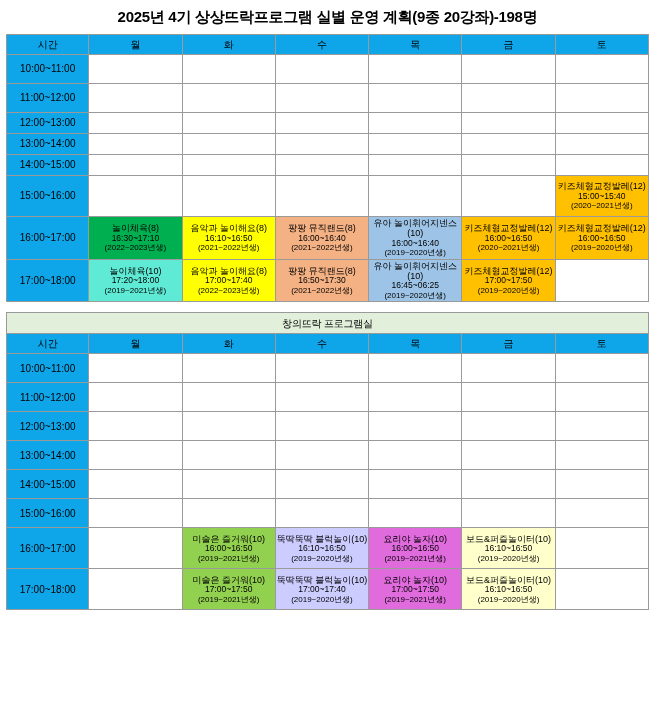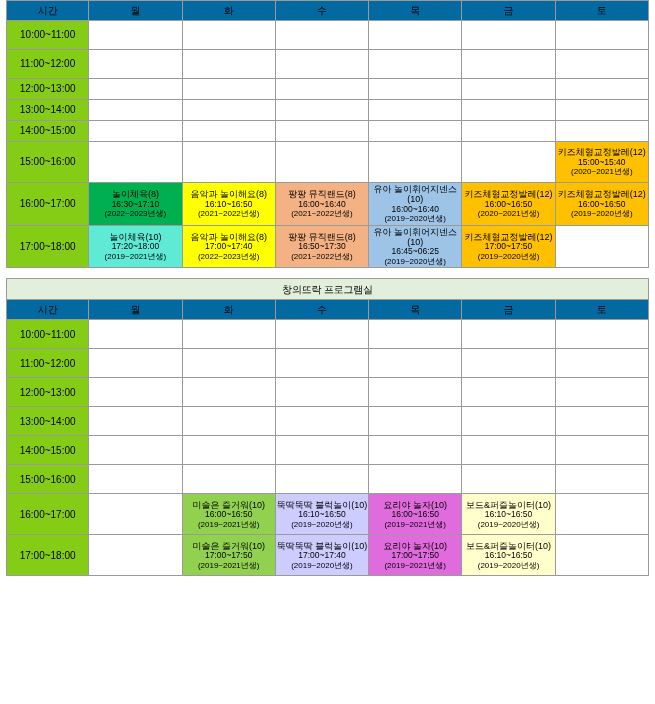--- a/index.html
+++ b/index.html
@@ -44,26 +44,26 @@
   .room-header {
     background: #e2efda;
     font-size: 12px;
     font-weight: normal;
     height: 20px;
     letter-spacing: -0.2px;
   }
   .col-time { width: 82px; }
   .col-day  { width: 93px; }
   .dayhead {
-    background: #0369a1;
+    background: #0ea5e9;
     height: 19px;
     font-size: 11px;
   }
   .timecell {
-    background: #84cc16;
+    background: #0ea5e9;
     font-size: 11px;
     height: 28px;
   }
   .timecell.short { height: 20px; }
   .cell {
     height: 28px;
   }
   .cell.tall { height: 40px; }
   .blank { background: #ffffff; }
   .chip {
@@ -76,20 +76,21 @@
   }
   .chip .t1 { font-size: 9px; line-height: 1.15; }
   .chip .t2 { font-size: 8.5px; line-height: 1.15; }
   .chip .t3 { font-size: 8px; line-height: 1.15; }
   .gap { height: 10px; }
 </style>
 </head>
 <body>
 
 <div class="page">
+  <div class="doc-title">2025년 4기 상상뜨락프로그램 실별 운영 계획(9종 20강좌)-198명</div>
   <div id="tables-root">
       <table class="sched">
         <colgroup>
           <col class="col-time">
           <col class="col-day">
           <col class="col-day">
           <col class="col-day">
           <col class="col-day">
           <col class="col-day">
           <col class="col-day">

